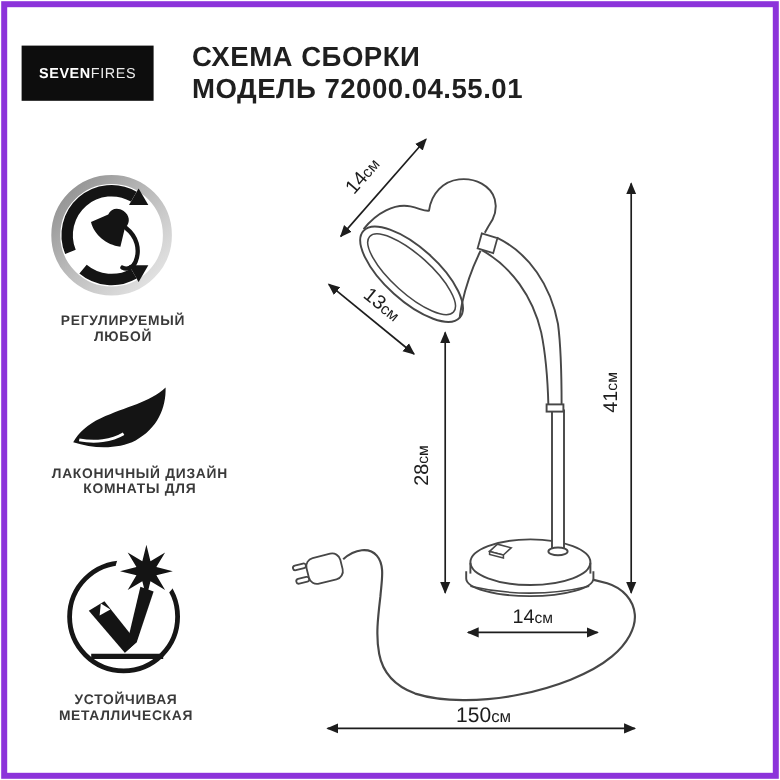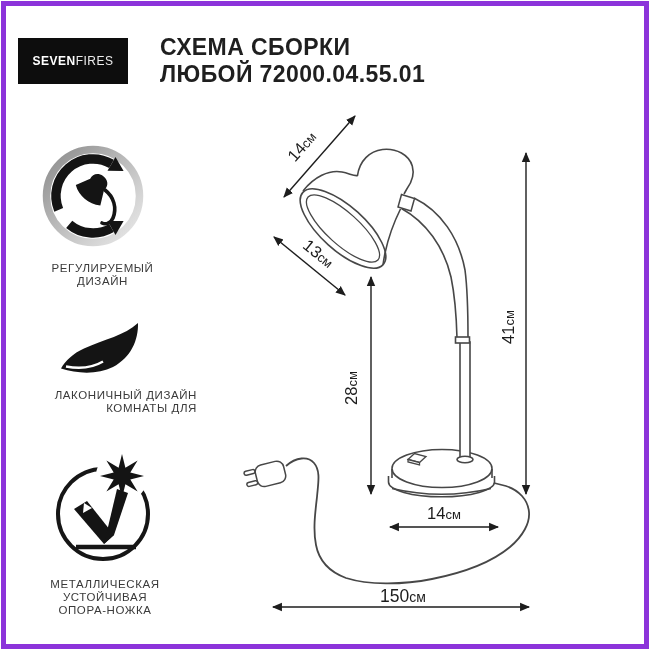--- a/index.html
+++ b/index.html
@@ -21,45 +21,45 @@
   .logo .b{font-weight:700;}
   .logo .l{font-weight:400;opacity:.92;}
   .title{
     position:absolute;left:160px;top:34px;z-index:5;
     font-size:23px;font-weight:700;color:#1f1f1f;
     line-height:27px;letter-spacing:.4px;white-space:nowrap;
   }
   .feat-icon{position:absolute;z-index:4;}
   .caption{
     position:absolute;z-index:4;text-align:center;
-    color:#3a3a3a;font-size:11.5px;font-weight:400;
+    color:#3a3a3a;font-size:11.5px;font-weight:700;
     letter-spacing:.6px;line-height:13px;
   }
   .cap1{left:15px;top:262px;width:175px;}
-  .cap2{left:12px;top:389px;width:185px;text-align:right;}
+  .cap2{left:24px;top:389px;width:185px;}
   .cap3{left:15px;top:578px;width:180px;}
   .diagram{position:absolute;left:0;top:0;z-index:2;}
   .dim-label{fill:#1d1d1d;}
   .dim-label .val{font-size:16.5px;}
   .dim-label .unit{font-size:13px;}
   .dim-label-big .val{font-size:17.5px;}
   .dim-label-big .unit{font-size:14px;}
 </style>
 </head>
 <body>
 
 <div class="frame"></div>
 
 <div class="logo">
   <span class="b">SEVEN</span>
     <span class="l">FIRES</span>
 </div>
 <div class="title">
   <div>СХЕМА СБОРКИ</div>
-  <div>ЛЮБОЙ 72000.04.55.01</div>
+  <div>МОДЕЛЬ 72000.04.55.01</div>
 </div>
 
 <svg class="feat-icon" style="left:41px;top:144px" width="104" height="104" viewBox="0 0 104 104">
   <defs>
     <linearGradient id="silver" x1="0" y1="0" x2="1" y2="1">
       <stop offset="0" stop-color="#8a8a8a"></stop>
         <stop offset="0.45" stop-color="#b9b9b9"></stop>
         <stop offset="1" stop-color="#ebebeb"></stop>
     </linearGradient>
   </defs>
@@ -84,30 +84,29 @@
   <circle cx="75" cy="26" r="26" fill="#ffffff"></circle>
   <polygon fill="#141414" points="97,26 83.3,29.4 90.6,41.6 78.4,34.3 75,48 71.6,34.3 59.4,41.6 66.7,29.4 53,26 66.7,22.6 59.4,10.4 71.6,17.7 75,4 78.4,17.7 90.6,10.4 83.3,22.6"></polygon>
   <polygon points="27,59 40,51 67,85 57,94" fill="#141414"></polygon>
   <polygon points="57,94 67,85 81,43 70,39" fill="#141414"></polygon>
   <polygon points="37,53 45,58 36,63" fill="#ffffff"></polygon>
   <line x1="29" y1="97" x2="89" y2="97" stroke="#161616" stroke-width="4.5"></line>
 </svg>
 
 <div class="caption cap1">
   <div>РЕГУЛИРУЕМЫЙ</div>
-  <div>ДИЗАЙН</div>
+  <div>ЛЮБОЙ</div>
 </div>
 <div class="caption cap2">
   <div>ЛАКОНИЧНЫЙ ДИЗАЙН</div>
   <div>КОМНАТЫ ДЛЯ</div>
 </div>
 <div class="caption cap3">
+  <div>УСТОЙЧИВАЯ</div>
   <div>МЕТАЛЛИЧЕСКАЯ</div>
-  <div>УСТОЙЧИВАЯ</div>
-  <div>ОПОРА-НОЖКА</div>
 </div>
 
 <svg class="diagram" width="650" height="650" viewBox="0 0 650 650">
   <defs>
     <marker id="ah" viewBox="0 0 10 10" refX="8.5" refY="5" markerWidth="7.5" markerHeight="7.5" orient="auto-start-reverse">
       <path d="M0,1 L9.5,5 L0,9 Z" fill="#1d1d1d"></path>
     </marker>
   </defs>
 
   <path d="M286,466 C296,457 308,456 314,463 C321,471 318,484 317,497 C315,514 313,530 316,545 C319,561 330,572 346,578 C368,585 402,585 432,579 C462,573 492,562 510,547 C523,536 530,523 529,512 C528,500 519,490 506,486 C502,485 498,484 494,483" fill="none" stroke="#474747" stroke-width="1.8"></path>

